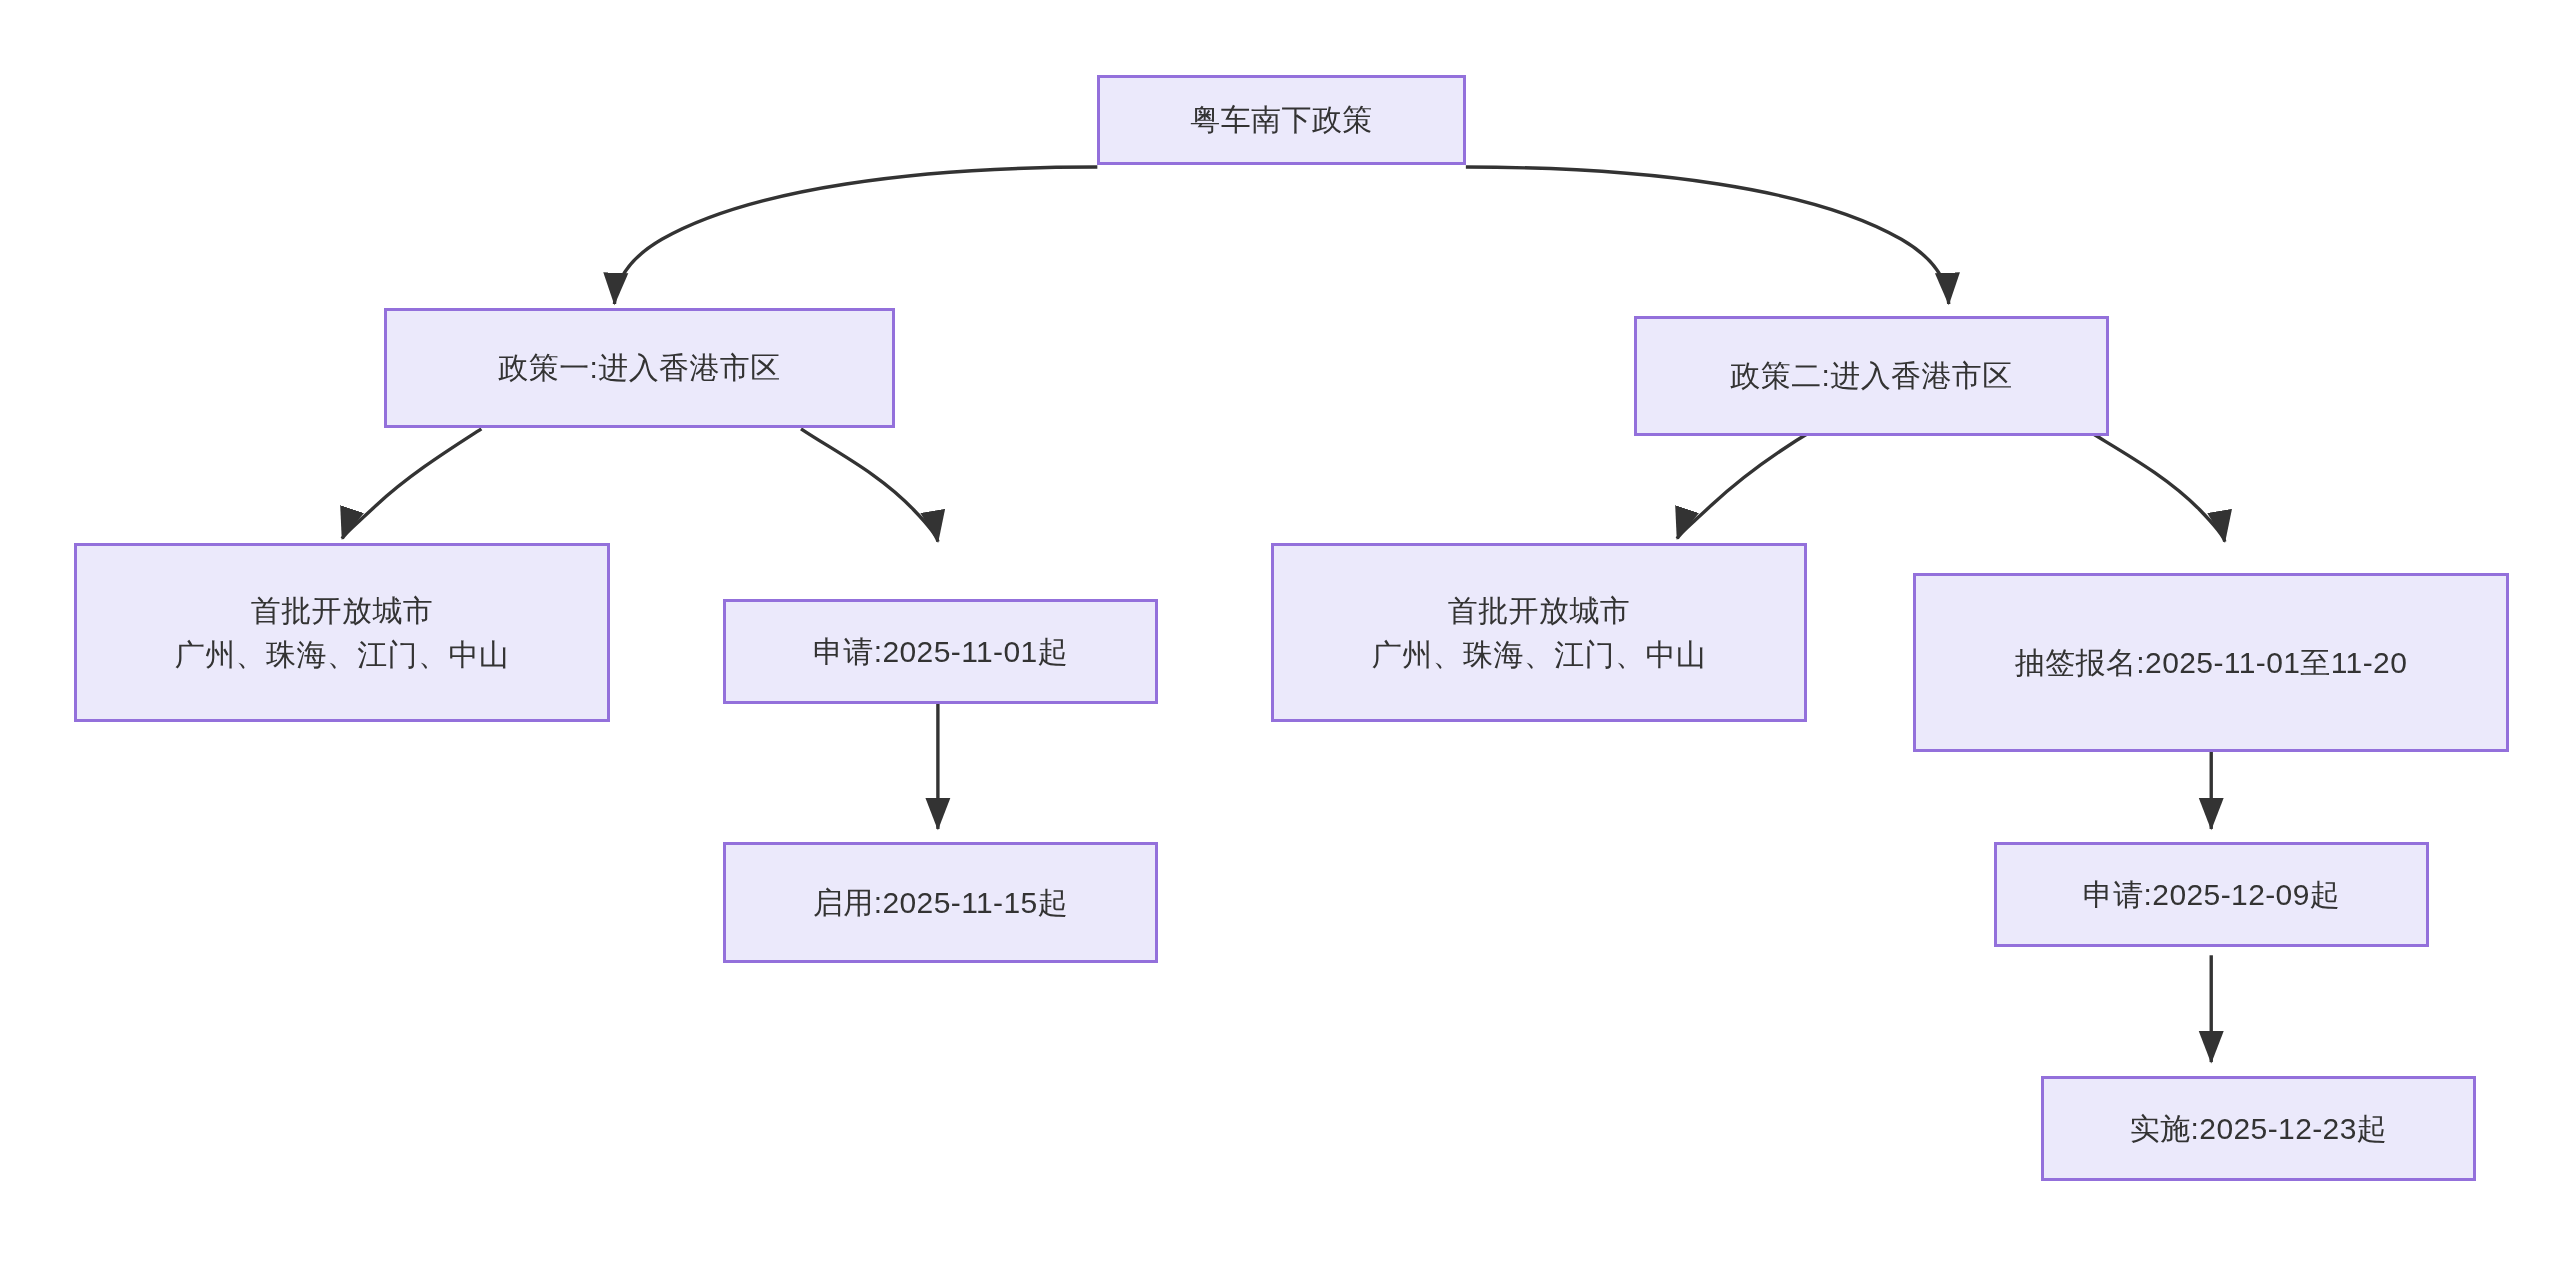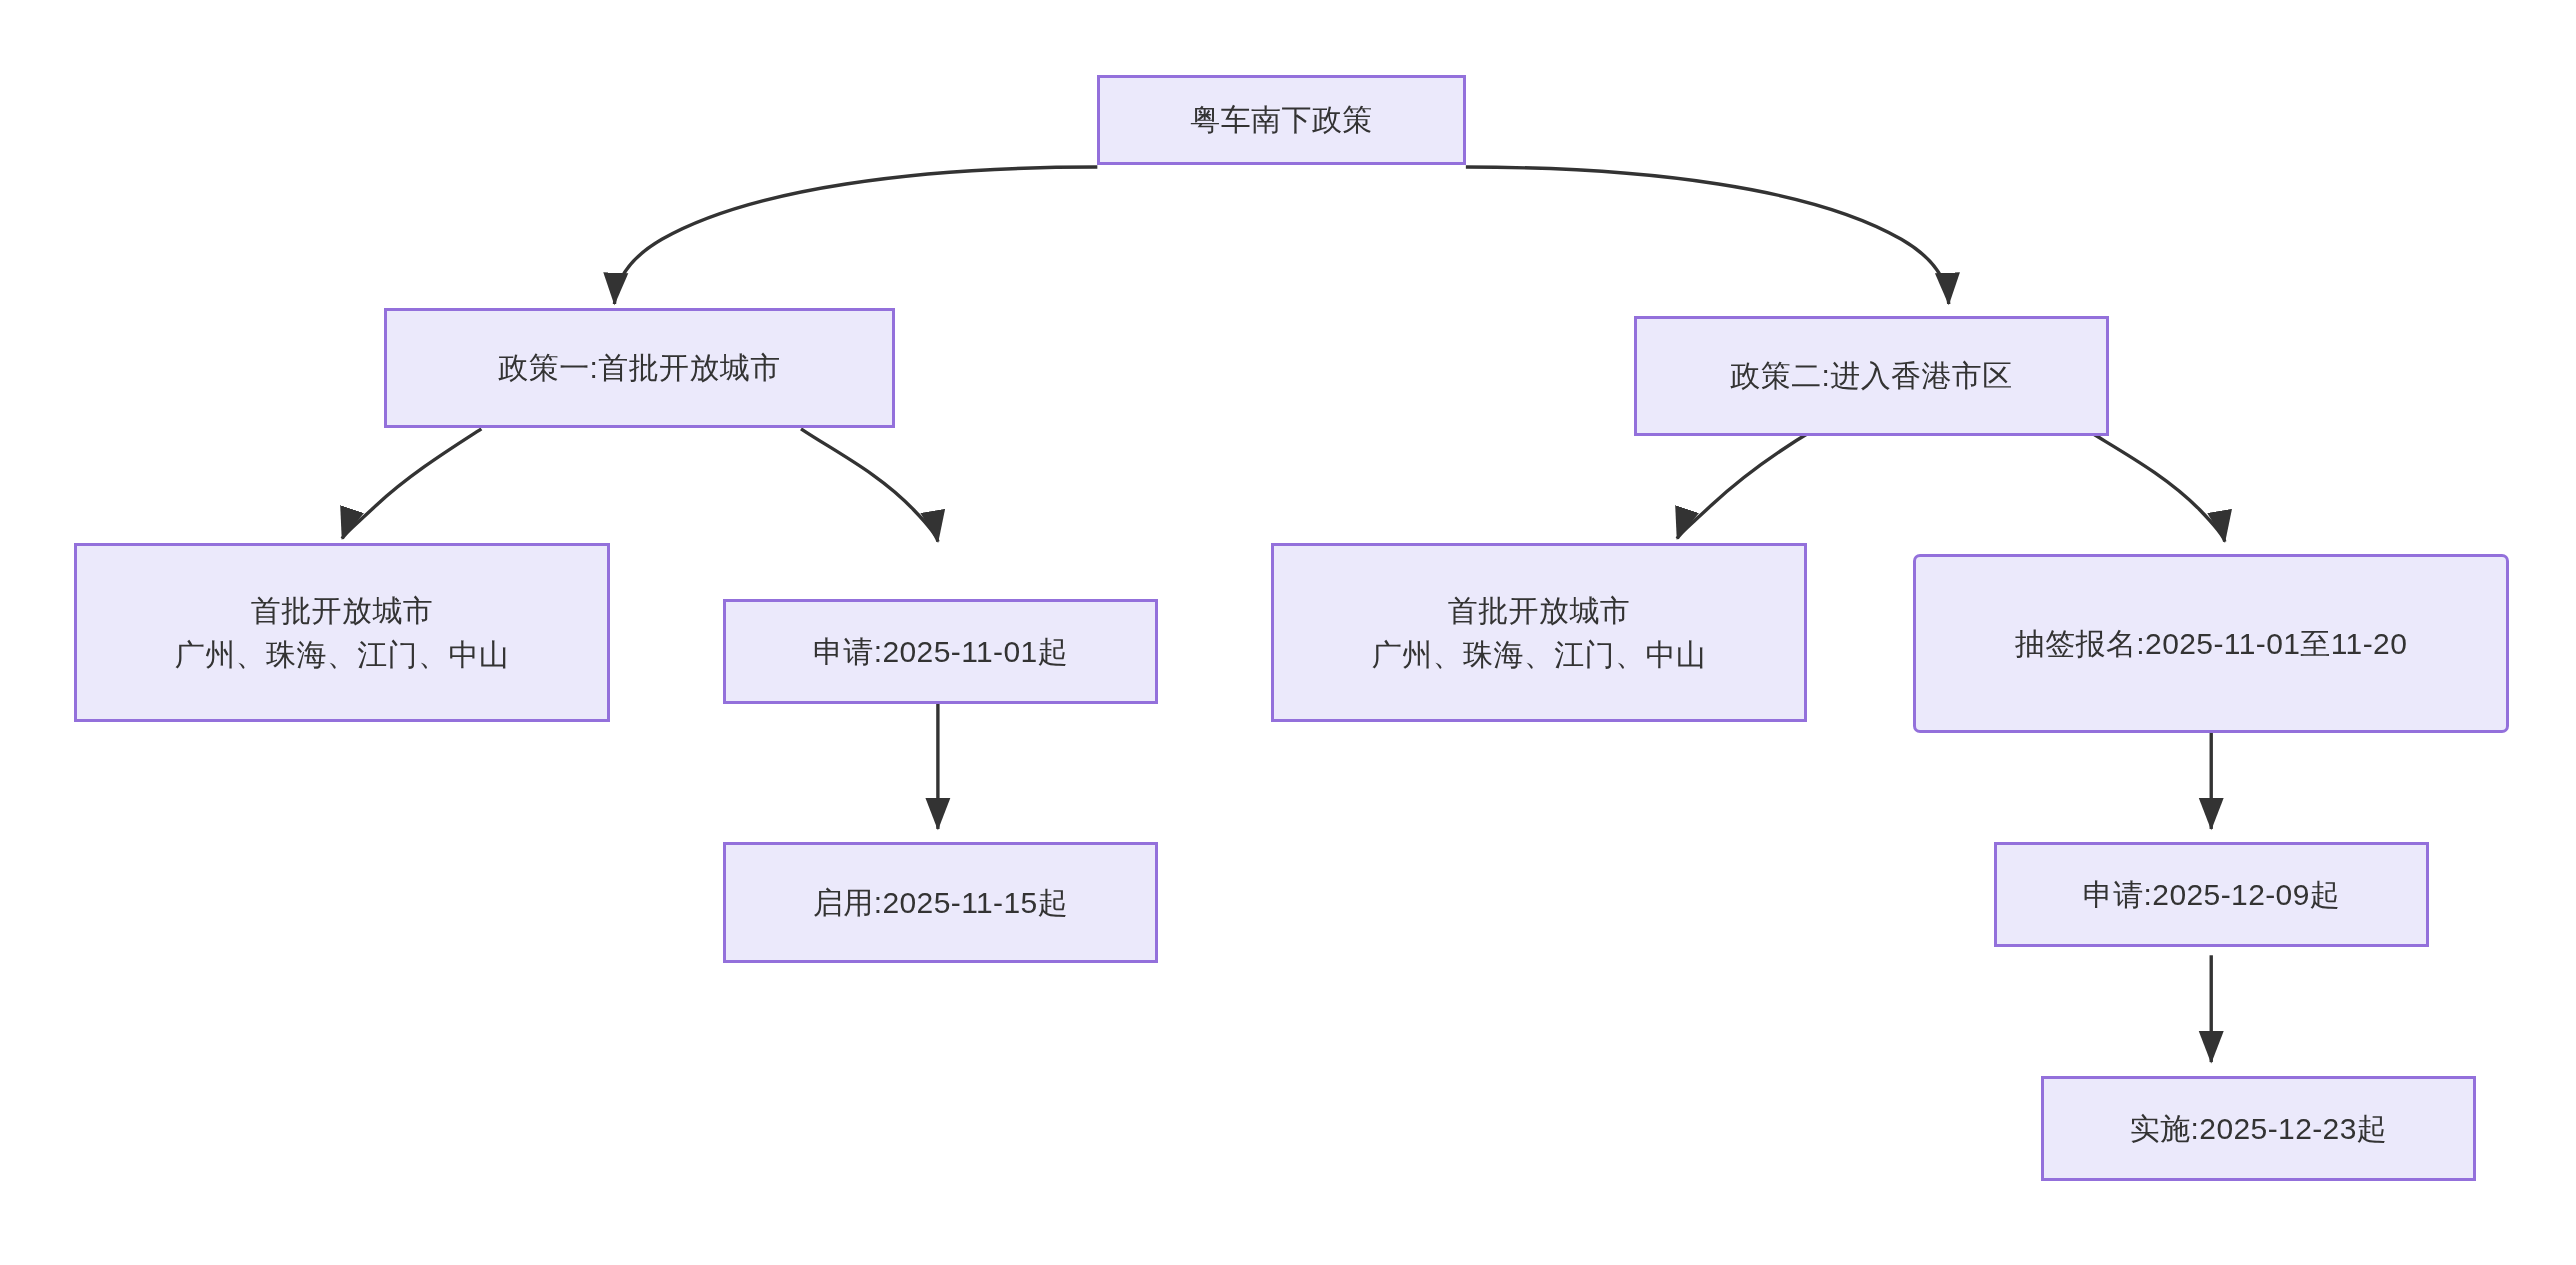--- a/index.html
+++ b/index.html
@@ -75,21 +75,21 @@
     <path d="M2940,960 L2940,1102" fill="none" stroke="#333333" stroke-width="4.5" marker-end="url(#arrowhead)"></path>
 
     <path d="M2940,1270 L2940,1412" fill="none" stroke="#333333" stroke-width="4.5" marker-end="url(#arrowhead)"></path>
   </svg>
 
   <div class="node" style="left:1097px; top:75px; width:369px; height:90px;">
     <span class="node-label">粤车南下政策</span>
   </div>
 
   <div class="node" style="left:384px; top:308px; width:511px; height:120px;">
-    <span class="node-label">政策一:首批开放城市</span>
+    <span class="node-label">政策一:进入香港市区</span>
   </div>
 
   <div class="node" style="left:1634px; top:316px; width:475px; height:120px;">
     <span class="node-label">政策二:进入香港市区</span>
   </div>
 
   <div class="node" style="left:74px; top:543px; width:536px; height:179px;">
     <span class="node-label">首批开放城市
 广州、珠海、江门、中山</span>
   </div>
@@ -100,21 +100,21 @@
 
   <div class="node" style="left:723px; top:842px; width:435px; height:121px;">
     <span class="node-label">启用:2025-11-15起</span>
   </div>
 
   <div class="node" style="left:1271px; top:543px; width:536px; height:179px;">
     <span class="node-label">首批开放城市
 广州、珠海、江门、中山</span>
   </div>
 
-  <div class="node" style="left:1913px; top:554px; width:596px; height:179px; padding-left:53px; padding-right:53px;border-radius:7px;">
+  <div class="node" style="left:1913px; top:573px; width:596px; height:179px; padding-left:53px; padding-right:53px;">
     <span class="node-label">抽签报名:2025-11-01至11-20</span>
   </div>
 
   <div class="node" style="left:1994px; top:842px; width:435px; height:105px;">
     <span class="node-label">申请:2025-12-09起</span>
   </div>
 
   <div class="node" style="left:1994px; top:1076px; width:435px; height:105px;margin-left:47px;">
     <span class="node-label">实施:2025-12-23起</span>
   </div>

